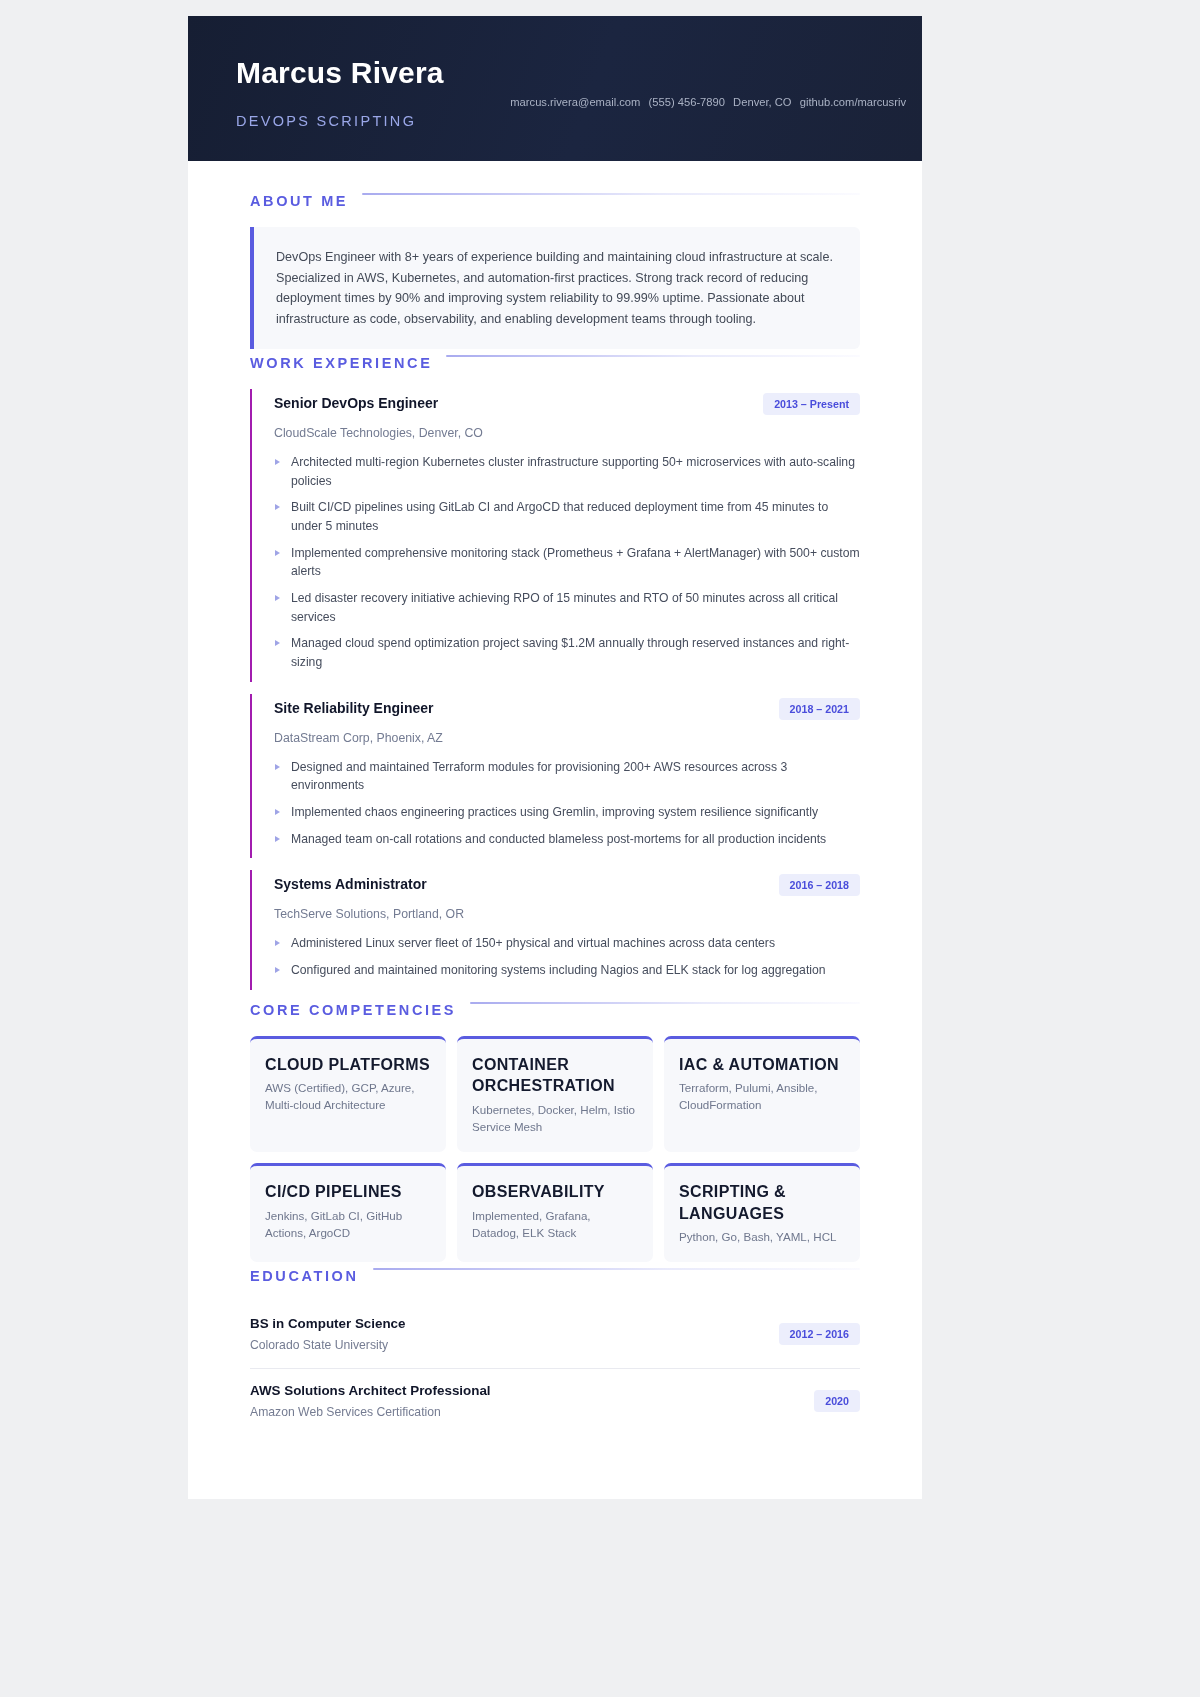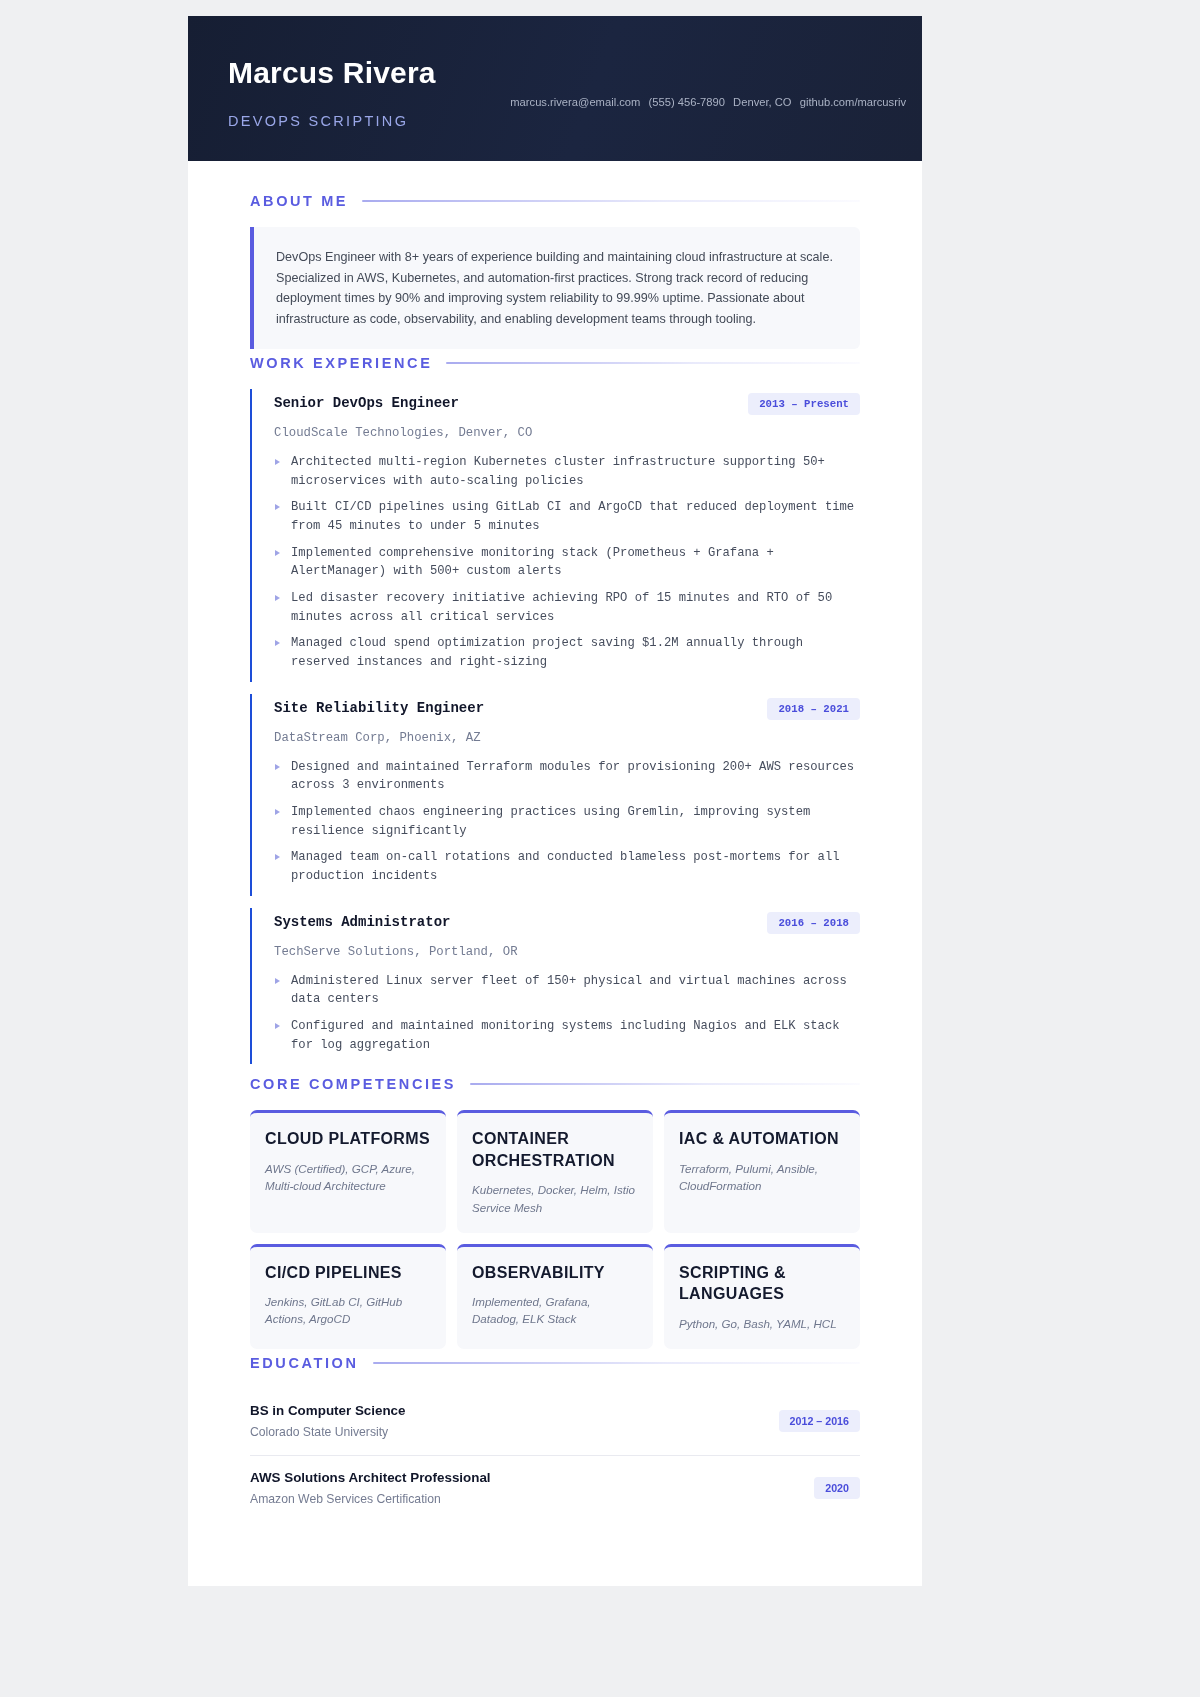--- a/index.html
+++ b/index.html
@@ -13,21 +13,21 @@
   .page {
     width: 734px;
     margin: 0 auto 0 188px;
     background: #ffffff;
     min-height: 1433px;
   }
 
   
   .header {
     background: linear-gradient(110deg, #161e33 0%, #1b2540 55%, #1a2238 100%);
-    padding: 40px 24px 30px 16px;
+    padding: 40px 24px 30px 24px;
     position: relative;
     height: 145px;
   }
   .hdr-name {
     color: #ffffff;
     font-size: 30px;
     font-weight: bold;
     letter-spacing: 0.2px;
     margin-left: 24px;
     line-height: 1.15;
@@ -53,21 +53,20 @@
   .hdr-contacts span { margin-left: 5px; }
   .hdr-contacts span:first-child { margin-left: 0; }
 
   
   .body { padding: 26px 62px 60px 62px; }
 
   .section { margin-bottom: 4px; }
 
   .sec-head {
     display: flex;
-    align-items: center;
     gap: 14px;
     margin-top: 32px;
     margin-bottom: 18px;
   }
   .sec-head:first-child { margin-top: 6px; }
   .sec-title {
     color: #5a5ce0;
     font-size: 14.5px;
     font-weight: bold;
     letter-spacing: 2.6px;
@@ -89,25 +88,24 @@
     margin-top: 4px;
   }
   .about-text {
     font-size: 12.6px;
     line-height: 1.63;
     color: #434a57;
   }
 
   
   .job {
-    border-left: 2px solid #1d4ed8;
+    border-left: 2px solid #a21caf;
     padding: 4px 0 10px 22px;
     margin-bottom: 12px;
     position: relative;
-    font-family: Liberation Mono, monospace;
   }
   .job-top {
     display: flex;
     justify-content: space-between;
     align-items: flex-start;
     gap: 12px;
   }
   .job-role {
     font-size: 14px;
     font-weight: bold;
@@ -168,22 +166,21 @@
     font-size: 16px;
     font-weight: bold;
     letter-spacing: 0.35px;
     color: #141a2e;
     line-height: 1.35;
   }
   .comp-items {
     font-size: 11.6px;
     color: #6f778d;
     line-height: 1.48;
-    margin-top: 10px;
-    font-style: italic;
+    margin-top: 4px;
   }
 
   
   .edu-list { margin-top: 14px; }
   .edu-row {
     display: flex;
     justify-content: space-between;
     align-items: center;
     padding: 14px 0 16px 0;
     border-bottom: 1px solid #e9eaf0;

